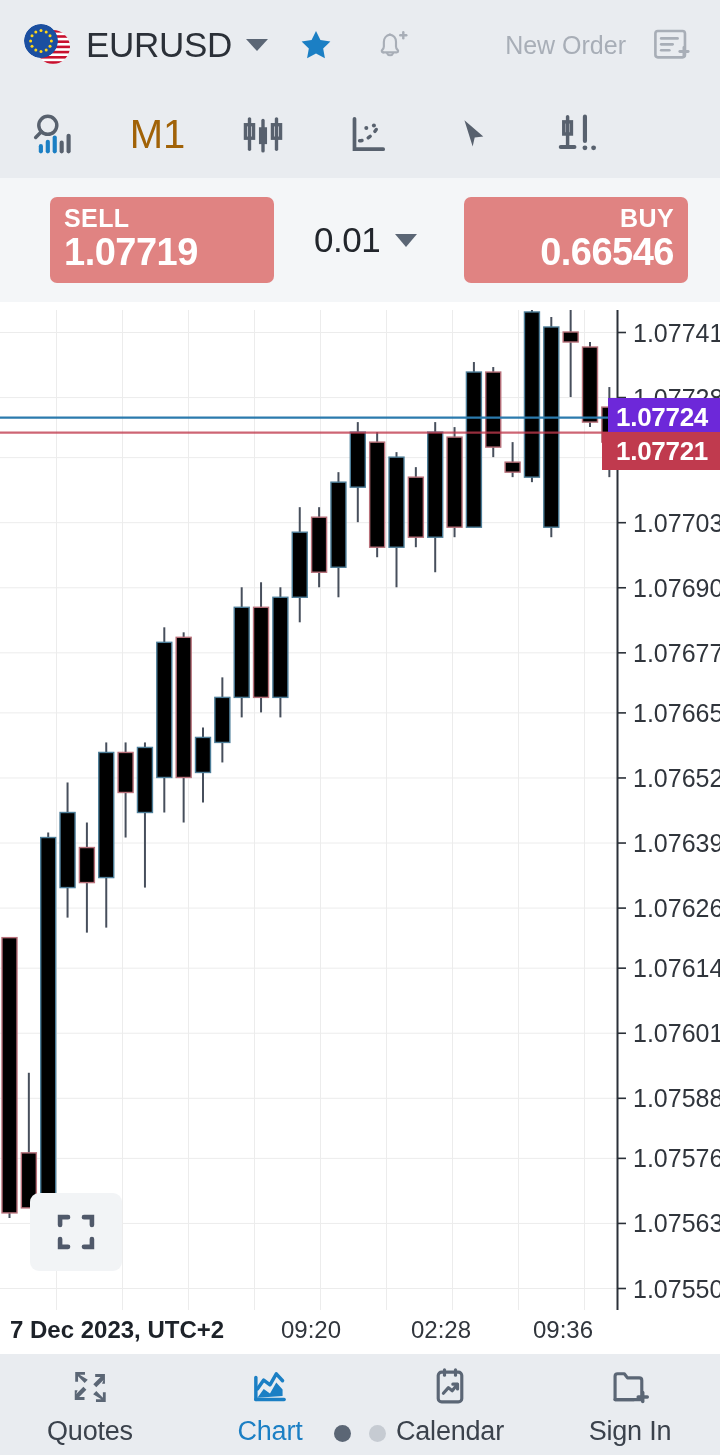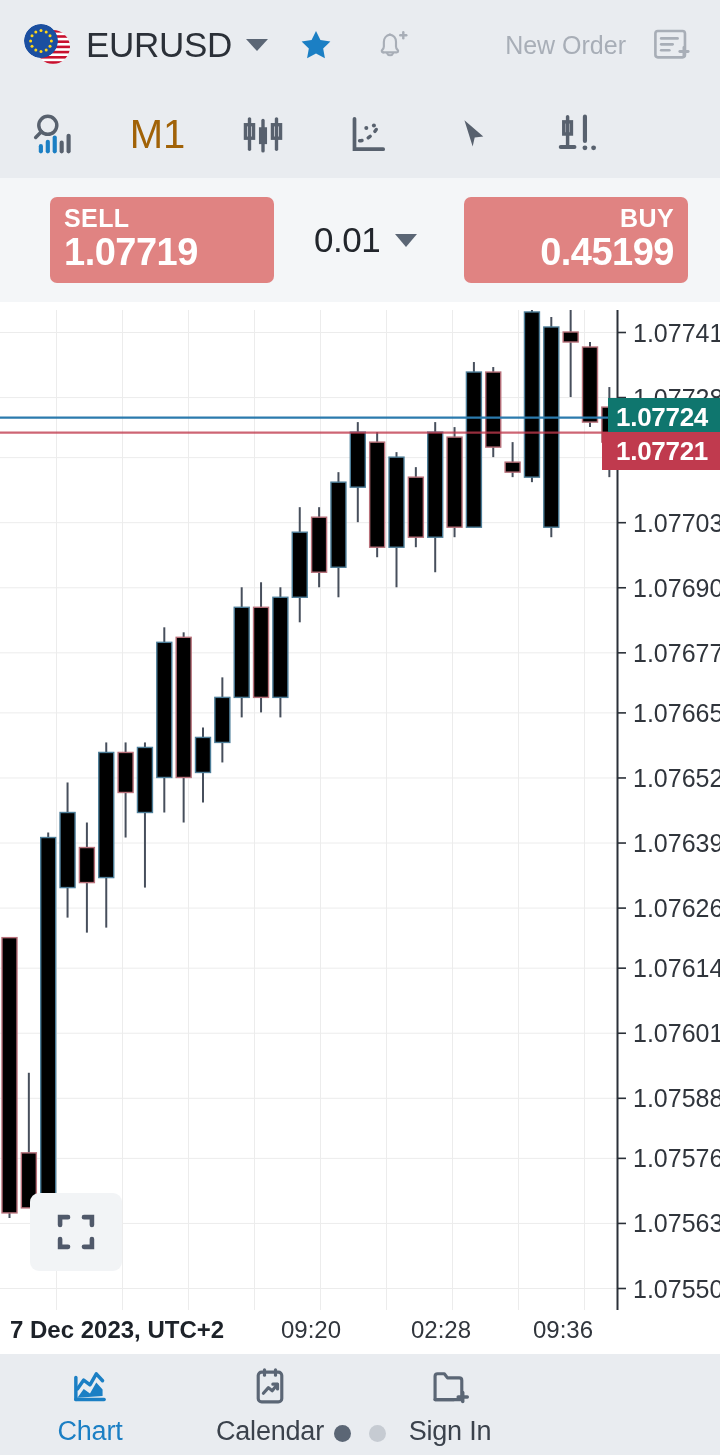--- a/index.html
+++ b/index.html
@@ -65,21 +65,21 @@
   .chartzone {
     position:absolute; left:0; top:310px; width:720px; height:1008px; background:#ffffff;
   }
   .chart-svg { position:absolute; left:0; top:0; }
 
   .price-badge {
     position:absolute; right:0; height:38px; display:flex; align-items:center;
     padding:0 12px 0 14px; color:#fff; font-size:26px; font-weight:bold;
     letter-spacing:-0.3px; white-space:nowrap;
   }
-  .badge-ask { background:#0f766e;padding-left:8px; }
+  .badge-ask { background:#6d28d9;padding-left:8px; }
   .badge-bid { background:#c03a4e; }
 
   .fullscreen-btn {
     position:absolute; left:30px; top:1193px; width:92px; height:78px;
     background:#f2f4f6; border-radius:9px; display:flex;
     align-items:center; justify-content:center;
   }
 
   
   .xaxis {
@@ -261,21 +261,21 @@
       <div class="trade-price">1.07719</div>
     </div>
 
     <div class="volume-wrap">
       <div class="volume-val">0.01</div>
       <div class="volume-caret"></div>
     </div>
 
     <div class="trade-btn buy">
       <div class="trade-side">BUY</div>
-      <div class="trade-price">0.45199</div>
+      <div class="trade-price">0.66546</div>
     </div>
   </div>
 
   <div class="chartzone">
     <svg class="chart-svg" id="chartsvg" width="720" height="1008">
         <line x1="0" y1="22.5" x2="617" y2="22.5" stroke="#ececec" stroke-width="1"></line>
         <line x1="617" y1="22.5" x2="626" y2="22.5" stroke="#2b3038" stroke-width="1.6"></line>
         <text x="633" y="31.5" font-family="&quot;Liberation Sans&quot;, sans-serif" font-size="25" fill="#30353c">1.07741</text>
         <line x1="0" y1="87.56806282720419" x2="617" y2="87.56806282720419" stroke="#ececec" stroke-width="1"></line>
         <line x1="617" y1="87.56806282720419" x2="626" y2="87.56806282720419" stroke="#2b3038" stroke-width="1.6"></line>
@@ -418,20 +418,33 @@
 
   <div class="xaxis">
     <div class="datelabel">7 Dec 2023, UTC+2</div>
     <div class="tlabel" id="tick0" style="left: 281px;">09:20</div>
     <div class="tlabel" id="tick1" style="left: 411px;">02:28</div>
     <div class="tlabel" id="tick2" style="left: 533px;">09:36</div>
   </div>
 
   <div class="bottomnav">
 
+    <div class="navitem">
+      <div class="navicon">
+        <svg width="44" height="44" viewBox="0 0 28 28">
+          <g fill="#5b6675">
+            <path d="M12.6 7.4l-2 2-4.2-4.2v3.4H4.6V2.4h6.2v1.8H7.4z" transform="translate(0,2)"></path>
+            <path d="M6.2 19.5l4.6-4.6 1.9 1.9-4.6 4.6h3.4v1.8H5.3v-6.2h1.8z" transform="translate(-1,-1)"></path>
+            <path d="M21.6 8.5l-4.6 4.6-1.9-1.9 4.6-4.6h-3.4V4.8h6.2V11h-1.8z" transform="translate(1,1)"></path>
+            <path d="M16 20.6l2-2 4.2 4.2v-3.4H24v6.2h-6.2v-1.8h3.4z" transform="translate(0,-2)"></path>
+          </g>
+        </svg>
+      </div>
+      <div class="navlabel">Quotes</div>
+    </div>
 
     <div class="navitem active">
       <div class="navicon">
         <svg width="44" height="44" viewBox="0 0 28 28">
           <path d="M5 22V8" stroke="#1b7fc4" stroke-width="2.2" stroke-linecap="round"></path>
           <path d="M5 22h18" stroke="#1b7fc4" stroke-width="2.2" stroke-linecap="round"></path>
           <path d="M6 20.8l4-5.6 4 3 4-7 4 4.4v4.2z" fill="#1b7fc4"></path>
           <path d="M6 15.2l4-5.6 4 3 4-7 4 4.4" fill="none" stroke="#1b7fc4" stroke-width="2.2" stroke-linecap="round" stroke-linejoin="round"></path>
         </svg>
       </div>

